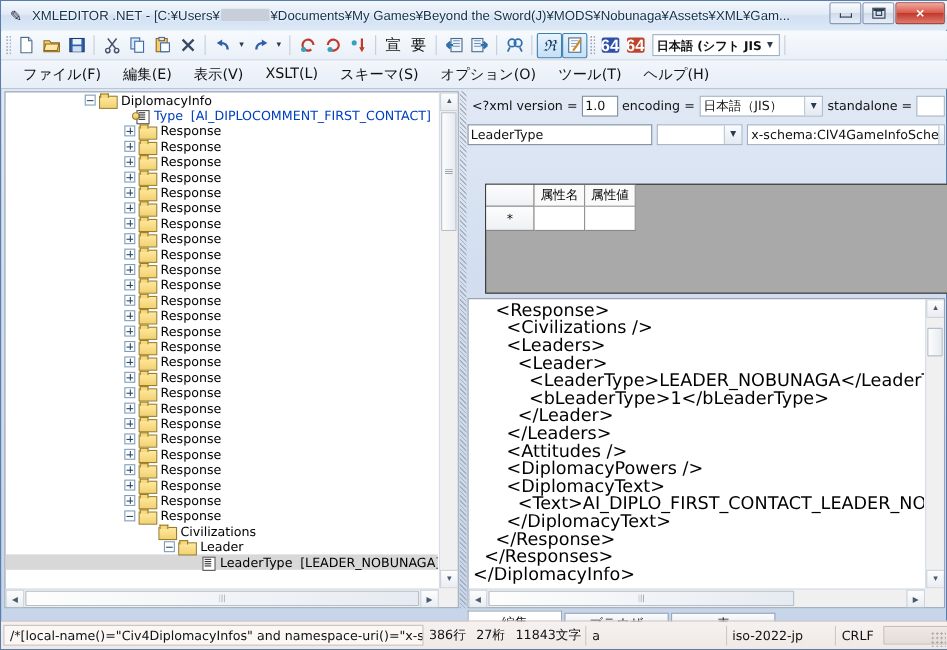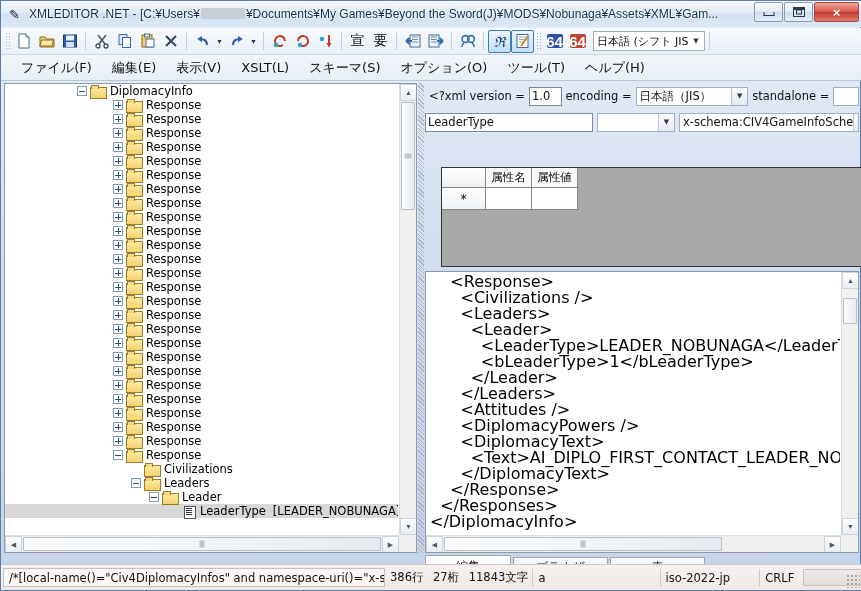--- a/index.html
+++ b/index.html
@@ -86,21 +86,21 @@
   .drop-arrow { width: 11px; height: 23px; display:flex; align-items:center;
     justify-content:center; font-size: 7px; color:#2b3a4d; flex:none;}
   .kanji-btn { font-size: 14px; color: #111; font-family: "DejaVu Sans", sans-serif; }
   .badge64 { width: 16px; height: 14px; border-radius: 2px; color: #fff;
     font-size: 15px; display: flex; align-items: center; justify-content: center;
     font-weight: bold; }
   #enc-combo {
     height: 20px; min-width: 108px; background: #fff; border: 1px solid #9fb0c4;
     display: flex; align-items: center; font-size: 11px; color: #111;
     padding-left: 3px; margin-left: 4px; flex: none; white-space: nowrap;
-    overflow: hidden; font-family: "DejaVu Sans", sans-serif;
+    overflow: hidden; font-family: "DejaVu Sans", sans-serif; font-weight: bold;
   }
   #enc-combo .cb-arrow { margin-left: auto; width: 15px; text-align: center;
      font-size: 7px; color: #2b3a4d; flex:none;}
 
   
   #menubar {
     position: absolute; left: 0; top: 54px; width: 861px; height: 26px;
     background: linear-gradient(180deg,#f2f6fb 0%,#e7eef7 100%);
     display: flex; align-items: center; padding-left: 10px;
     border-bottom: 1px solid #b9c6d6;
@@ -414,20 +414,27 @@
 
   <div id="client">
 
     <div id="treepane">
       <div id="treeinner">
         <div class="trow" style="padding-left:72px;">
           <span class="tgl"></span>
           <span class="folder"></span>
           <span class="tlabel">DiplomacyInfo</span>
         </div>
+        <div class="trow" style="padding-left:115px;">
+          <span class="attr-ico">
+              <span class="dot"></span>
+            </span>
+          <span class="tlabel blue">Type</span>
+          <span class="tval">[AI_DIPLOCOMMENT_FIRST_CONTACT]</span>
+        </div>
         <div id="response-list">
             <div class="trow" style="padding-left: 108px;">
               <span class="tgl plus"></span>
               <span class="folder"></span>
               <span class="tlabel">Response</span>
             </div>
             <div class="trow" style="padding-left: 108px;">
               <span class="tgl plus"></span>
               <span class="folder"></span>
               <span class="tlabel">Response</span>
@@ -549,25 +556,20 @@
             </div>
           </div>
         <div class="trow" style="padding-left:108px;">
           <span class="tgl"></span>
           <span class="folder"></span>
           <span class="tlabel">Response</span>
         </div>
         <div class="trow" style="padding-left:139px;">
           <span class="folder"></span>
           <span class="tlabel">Civilizations</span>
-        </div>
-        <div class="trow" style="padding-left:126px;">
-          <span class="tgl"></span>
-          <span class="folder"></span>
-          <span class="tlabel">Leaders</span>
         </div>
         <div class="trow" style="padding-left:144px;">
           <span class="tgl"></span>
           <span class="folder"></span>
           <span class="tlabel">Leader</span>
         </div>
         <div class="trow sel" style="padding-left:175px;">
           <span class="attr-ico"></span>
           <span class="tlabel">LeaderType</span>
           <span class="tval black">[LEADER_NOBUNAGA]</span>

